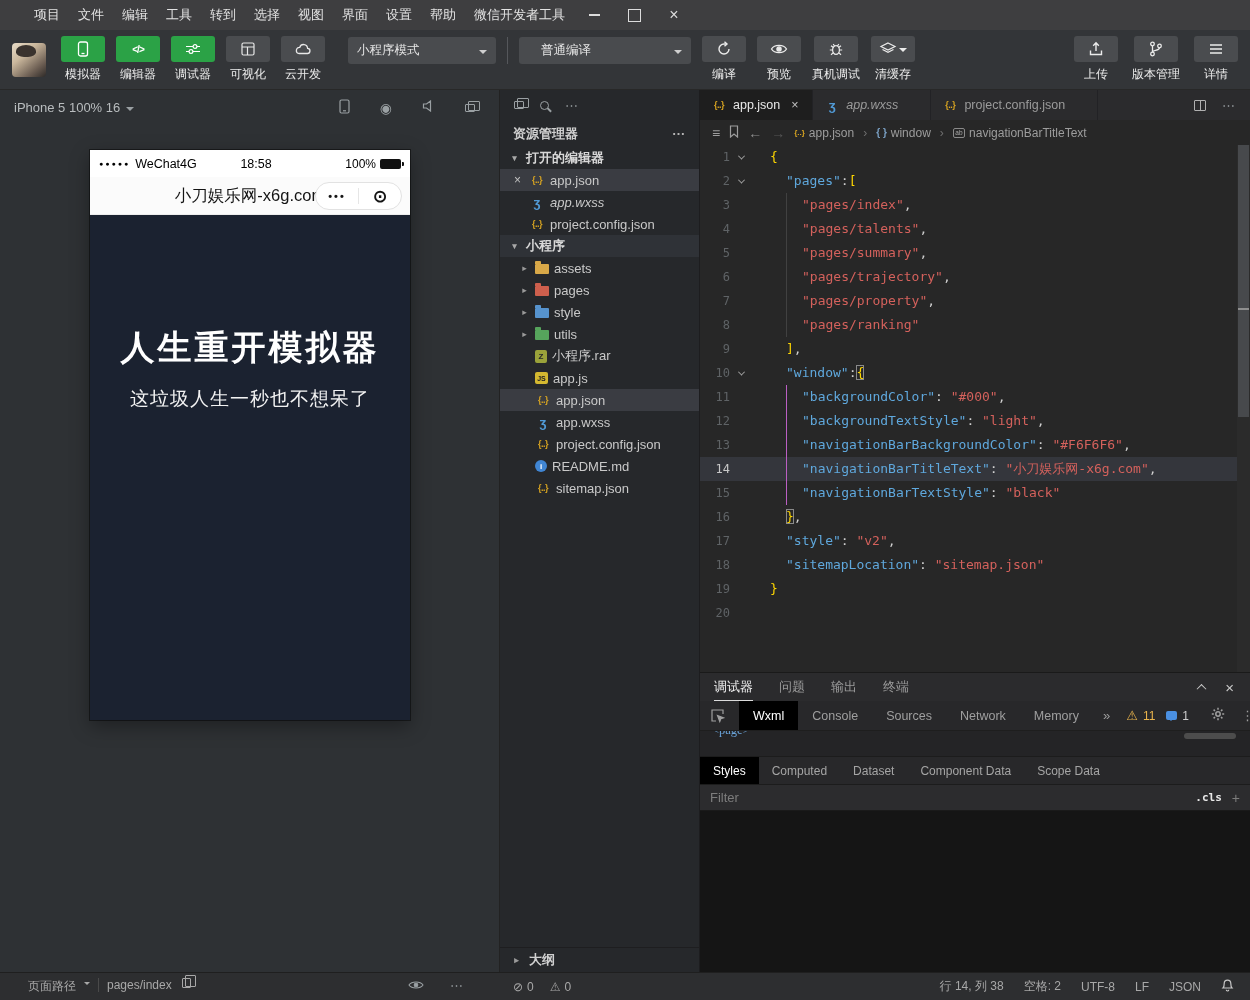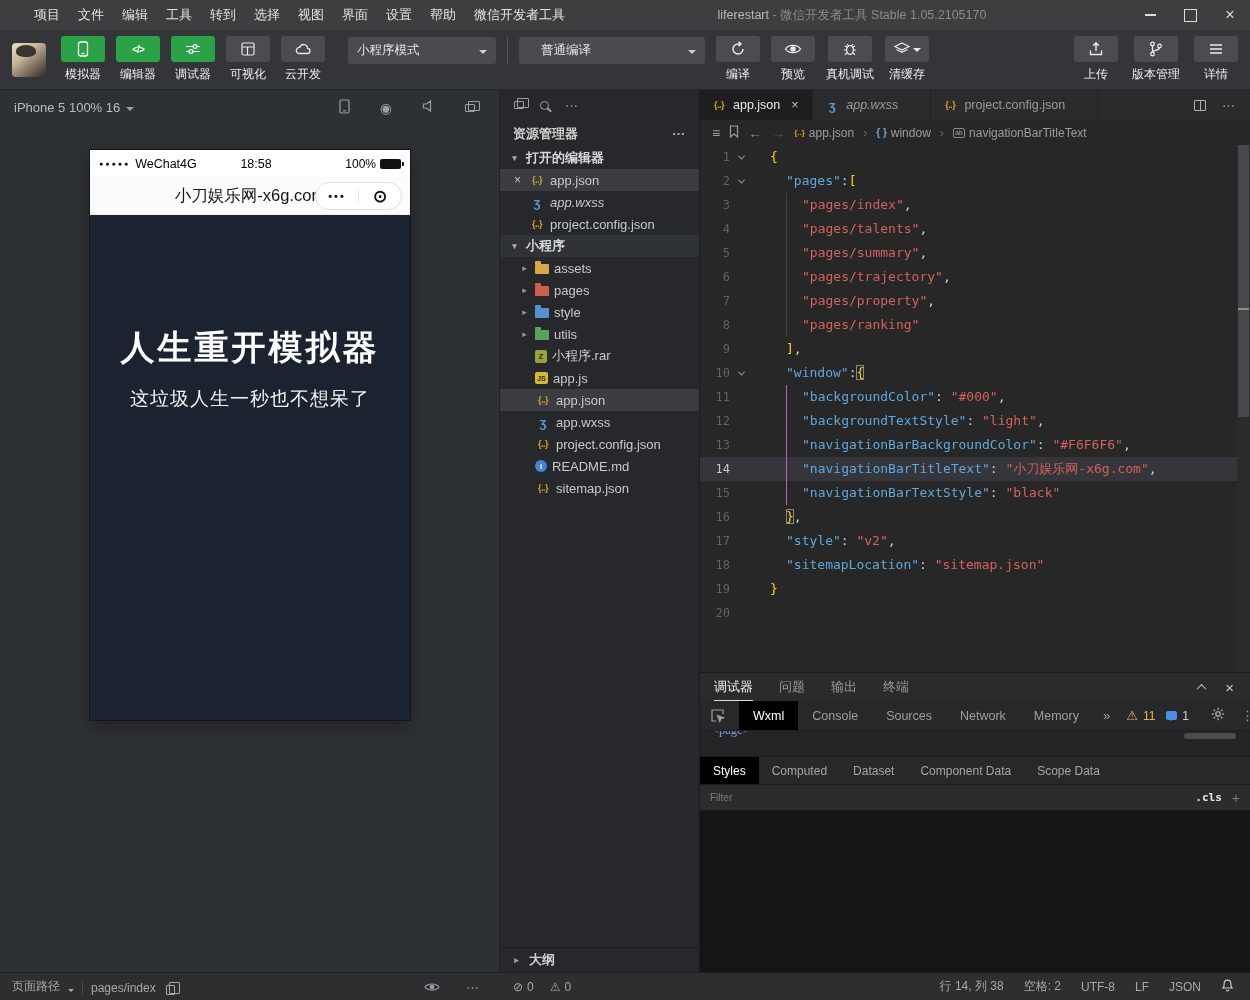--- a/index.html
+++ b/index.html
@@ -25,21 +25,21 @@
     background:linear-gradient(140deg,#e8dcc8 0%,#cbb89d 35%,#6b5d52 75%,#2e2a28 100%); margin-right:4px; }
   .avatar::after { content:''; position:absolute; left:4px; top:2px; width:20px; height:12px; border-radius:50% 50% 40% 40%; background:#3a332e; }
   .tbtn { display:flex; flex-direction:column; align-items:center; gap:4px; }
   .tbtn-ico { width:44px; height:26px; border-radius:3px; background:#4a4c4f; display:flex; align-items:center; justify-content:center; color:#fff; }
   .tbtn-ico.green { background:#2ba246; }
   .tbtn-label { font-size:12px; color:#ececec; white-space:nowrap; }
   .i-code { font-size:10px; font-weight:bold; letter-spacing:-1px; }
   .tsel { height:27px; background:#494b4e; border-radius:3px; color:#e6e6e6; font-size:12.5px;
     display:flex; align-items:center; justify-content:space-between; padding:0 9px; margin-bottom:18px; }
   .tsel.w1 { width:148px; margin-left:12px; }
-  .tsel.w2 { width:186px;padding-left:22px; }
+  .tsel.w2 { width:172px;padding-left:22px; }
   .caret { width:0; height:0; border:4px solid transparent; border-top-color:#cfcfcf; margin-top:7px; }
   .vsep { width:1px; height:27px; background:#55575b; margin-bottom:18px; }
   .tb-right { margin-left:auto; display:flex; gap:14px; }
 
   
   .main { display:grid; grid-template-columns:500px 200px 550px; min-height:0; }
 
   
   .sim { background:#2e3134; display:flex; flex-direction:column; border-right:1px solid #222; }
   .sim-head { height:35px; display:flex; align-items:center; padding:0 14px; color:#b9bdbf; font-size:13px; gap:6px; }
@@ -153,29 +153,29 @@
   .vdots { color:#9f9f9f; font-size:13px; letter-spacing:0; }
   .dsq { position:relative; width:10px; height:8px; border:1.2px solid #9aa0a3; border-radius:1px; background:transparent; }
   .dsq::before { content:''; position:absolute; left:2px; top:-4px; width:10px; height:8px; border:1.2px solid #9aa0a3; border-radius:1px; }
   .wxml-area { height:26px; background:#242426; border-bottom:1px solid #1c1c1c; position:relative; overflow:hidden; }
   .wxml-tag { position:absolute; top:-8px; left:12px; color:#6aa3d8; font-family:Liberation Serif, serif; font-size:12.5px; }
   .hsb { position:absolute; right:14px; top:2px; width:52px; height:6px; background:#4c4c4c; border-radius:3px; }
   .styles-tabs { height:28px; background:#28282a; border-bottom:1px solid #1c1c1c; display:flex; align-items:stretch; font-size:12px; color:#a5a5a5; }
   .st-tab { display:flex; align-items:center; padding:0 13px; }
   .st-tab.active { background:#000; color:#fff; }
   .filter-row { height:26px; background:#2c2c2e; border-bottom:1px solid #1a1a1a; display:flex; align-items:center; padding:0 10px; }
-  .filter-input { flex:1; background:transparent; border:none; outline:none; color:#c5c5c5; font-size:10px; font-family:"Liberation Sans",sans-serif; }
+  .filter-input { flex:1; background:transparent; border:none; outline:none; color:#c5c5c5; font-size:13px; font-family:"Liberation Sans",sans-serif; }
   .filter-input::placeholder { color:#7d7d7d; }
   .cls-btn { color:#e8e8e8; font-family:"DejaVu Sans Mono",monospace; font-size:11px; font-weight:bold; margin:0 10px 0 8px; }
   .plus-btn { color:#7d7d7d; font-size:14px; }
   .dbg-rest { flex:1; background:#151515; }
 
   
   .statusbar { background:#2d2e30; border-top:1px solid #1f1f1f; display:flex; align-items:center; font-size:12px; color:#a8a8a8; }
-  .sb-left { width:500px; display:flex; align-items:flex-end; gap:8px; padding:0 12px; }
+  .sb-left { width:500px; display:flex; align-items:flex-start; gap:8px; padding:0 28px; }
   .sb-caret { width:0; height:0; border:3.5px solid transparent; border-top-color:#a8a8a8; margin-top:4px; }
   .sb-vline { width:1px; height:14px; background:#4a4a4a; }
   .sb-left-icons { margin-left:auto; display:flex; align-items:center; gap:26px; padding-right:8px; }
   .sb-mid { width:200px; display:flex; align-items:center; gap:4px; padding:0 13px; }
   .sb-mid .gap { width:8px; }
   .sb-right { flex:1; display:flex; align-items:center; justify-content:flex-end; gap:20px; padding-right:16px; }
   .copy-ico { position:relative; width:9px; height:10px; border:1.2px solid #a8a8a8; border-radius:1px; margin-left:2px; }
   .copy-ico::before { content:''; position:absolute; left:2px; top:-4px; width:9px; height:10px; border:1.2px solid #a8a8a8; border-radius:1px; }
   .srch { width:9px; height:9px; border:1.5px solid #9aa0a3; border-radius:50%; position:relative; }
   .srch::after { content:''; position:absolute; width:5px; height:1.5px; background:#9aa0a3; transform:rotate(45deg); right:-4px; bottom:-2px; }
@@ -193,21 +193,20 @@
         <span class="menu-item">编辑</span>
         <span class="menu-item">工具</span>
         <span class="menu-item">转到</span>
         <span class="menu-item">选择</span>
         <span class="menu-item">视图</span>
         <span class="menu-item">界面</span>
         <span class="menu-item">设置</span>
         <span class="menu-item">帮助</span>
         <span class="menu-item">微信开发者工具</span>
       </div>
-    <div class="tb-title"><span>liferestart</span><span class="dim"> - 微信开发者工具 Stable 1.05.2105170</span></div>
     <div class="winctl">
       <div class="wc wc-min"></div>
       <div class="wc wc-max"></div>
       <div class="wc wc-close">×</div>
     </div>
   </div>
 
   <div class="toolbar">
     <div class="avatar"></div>
 

